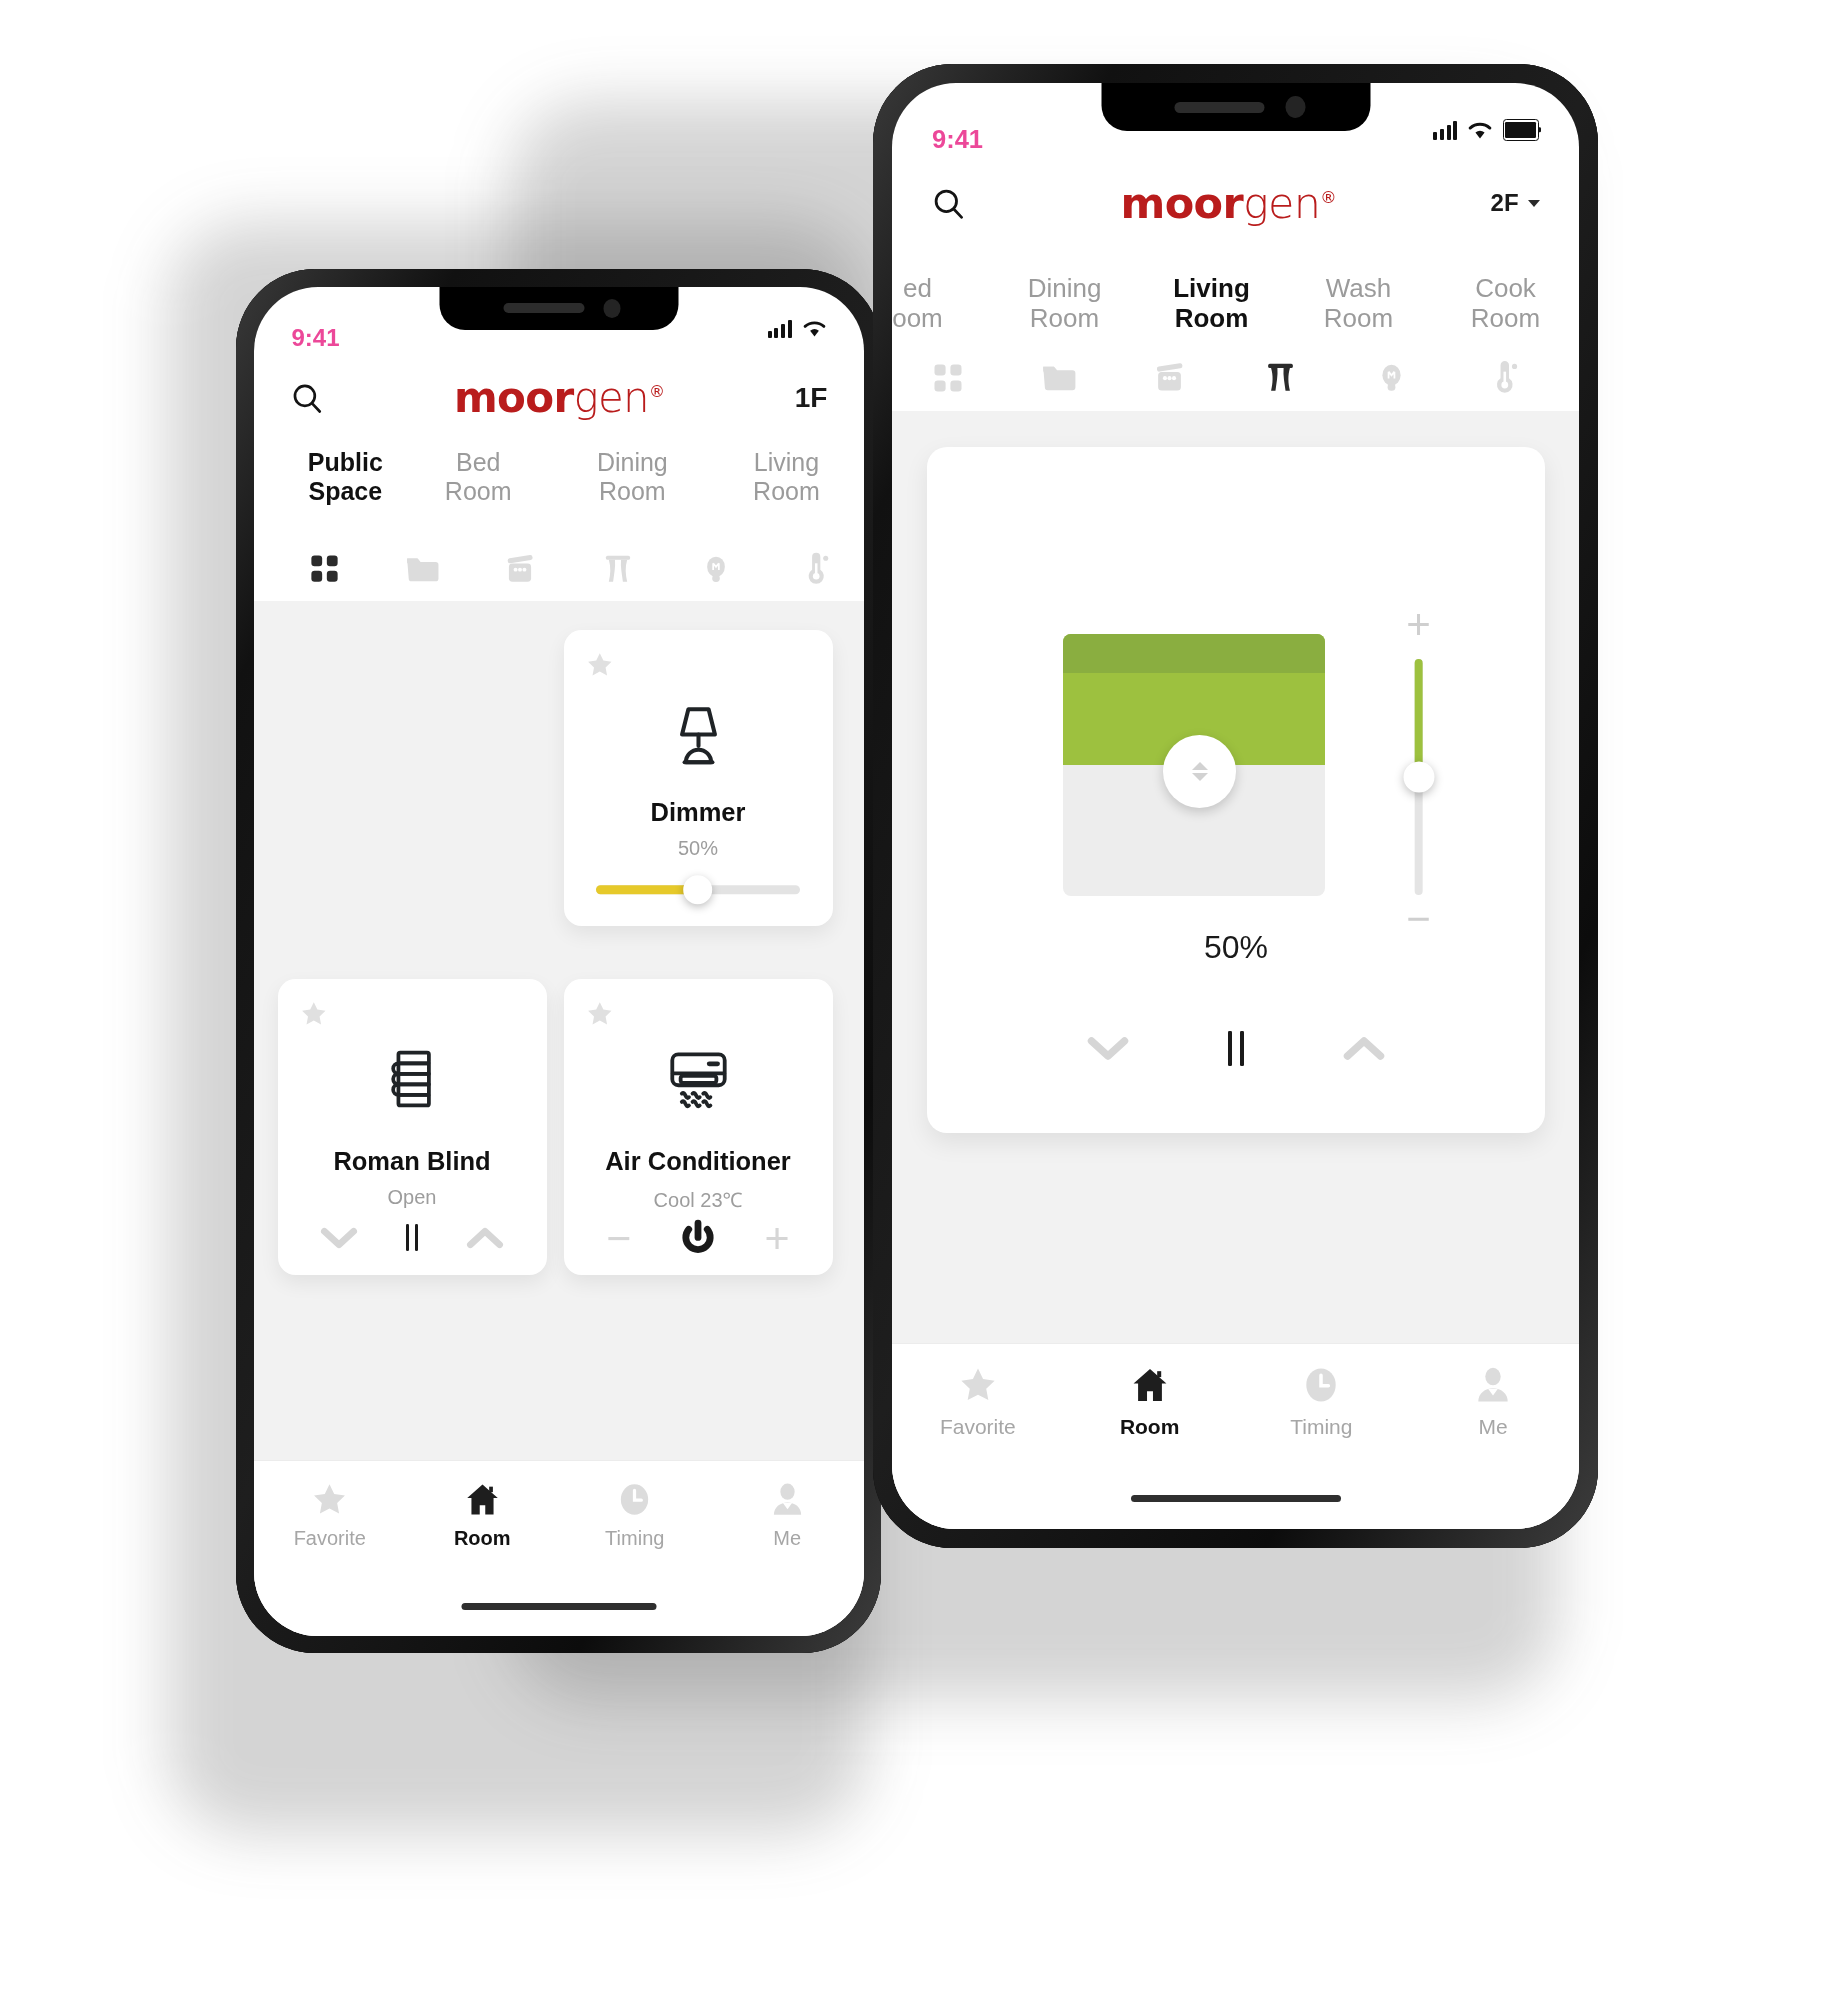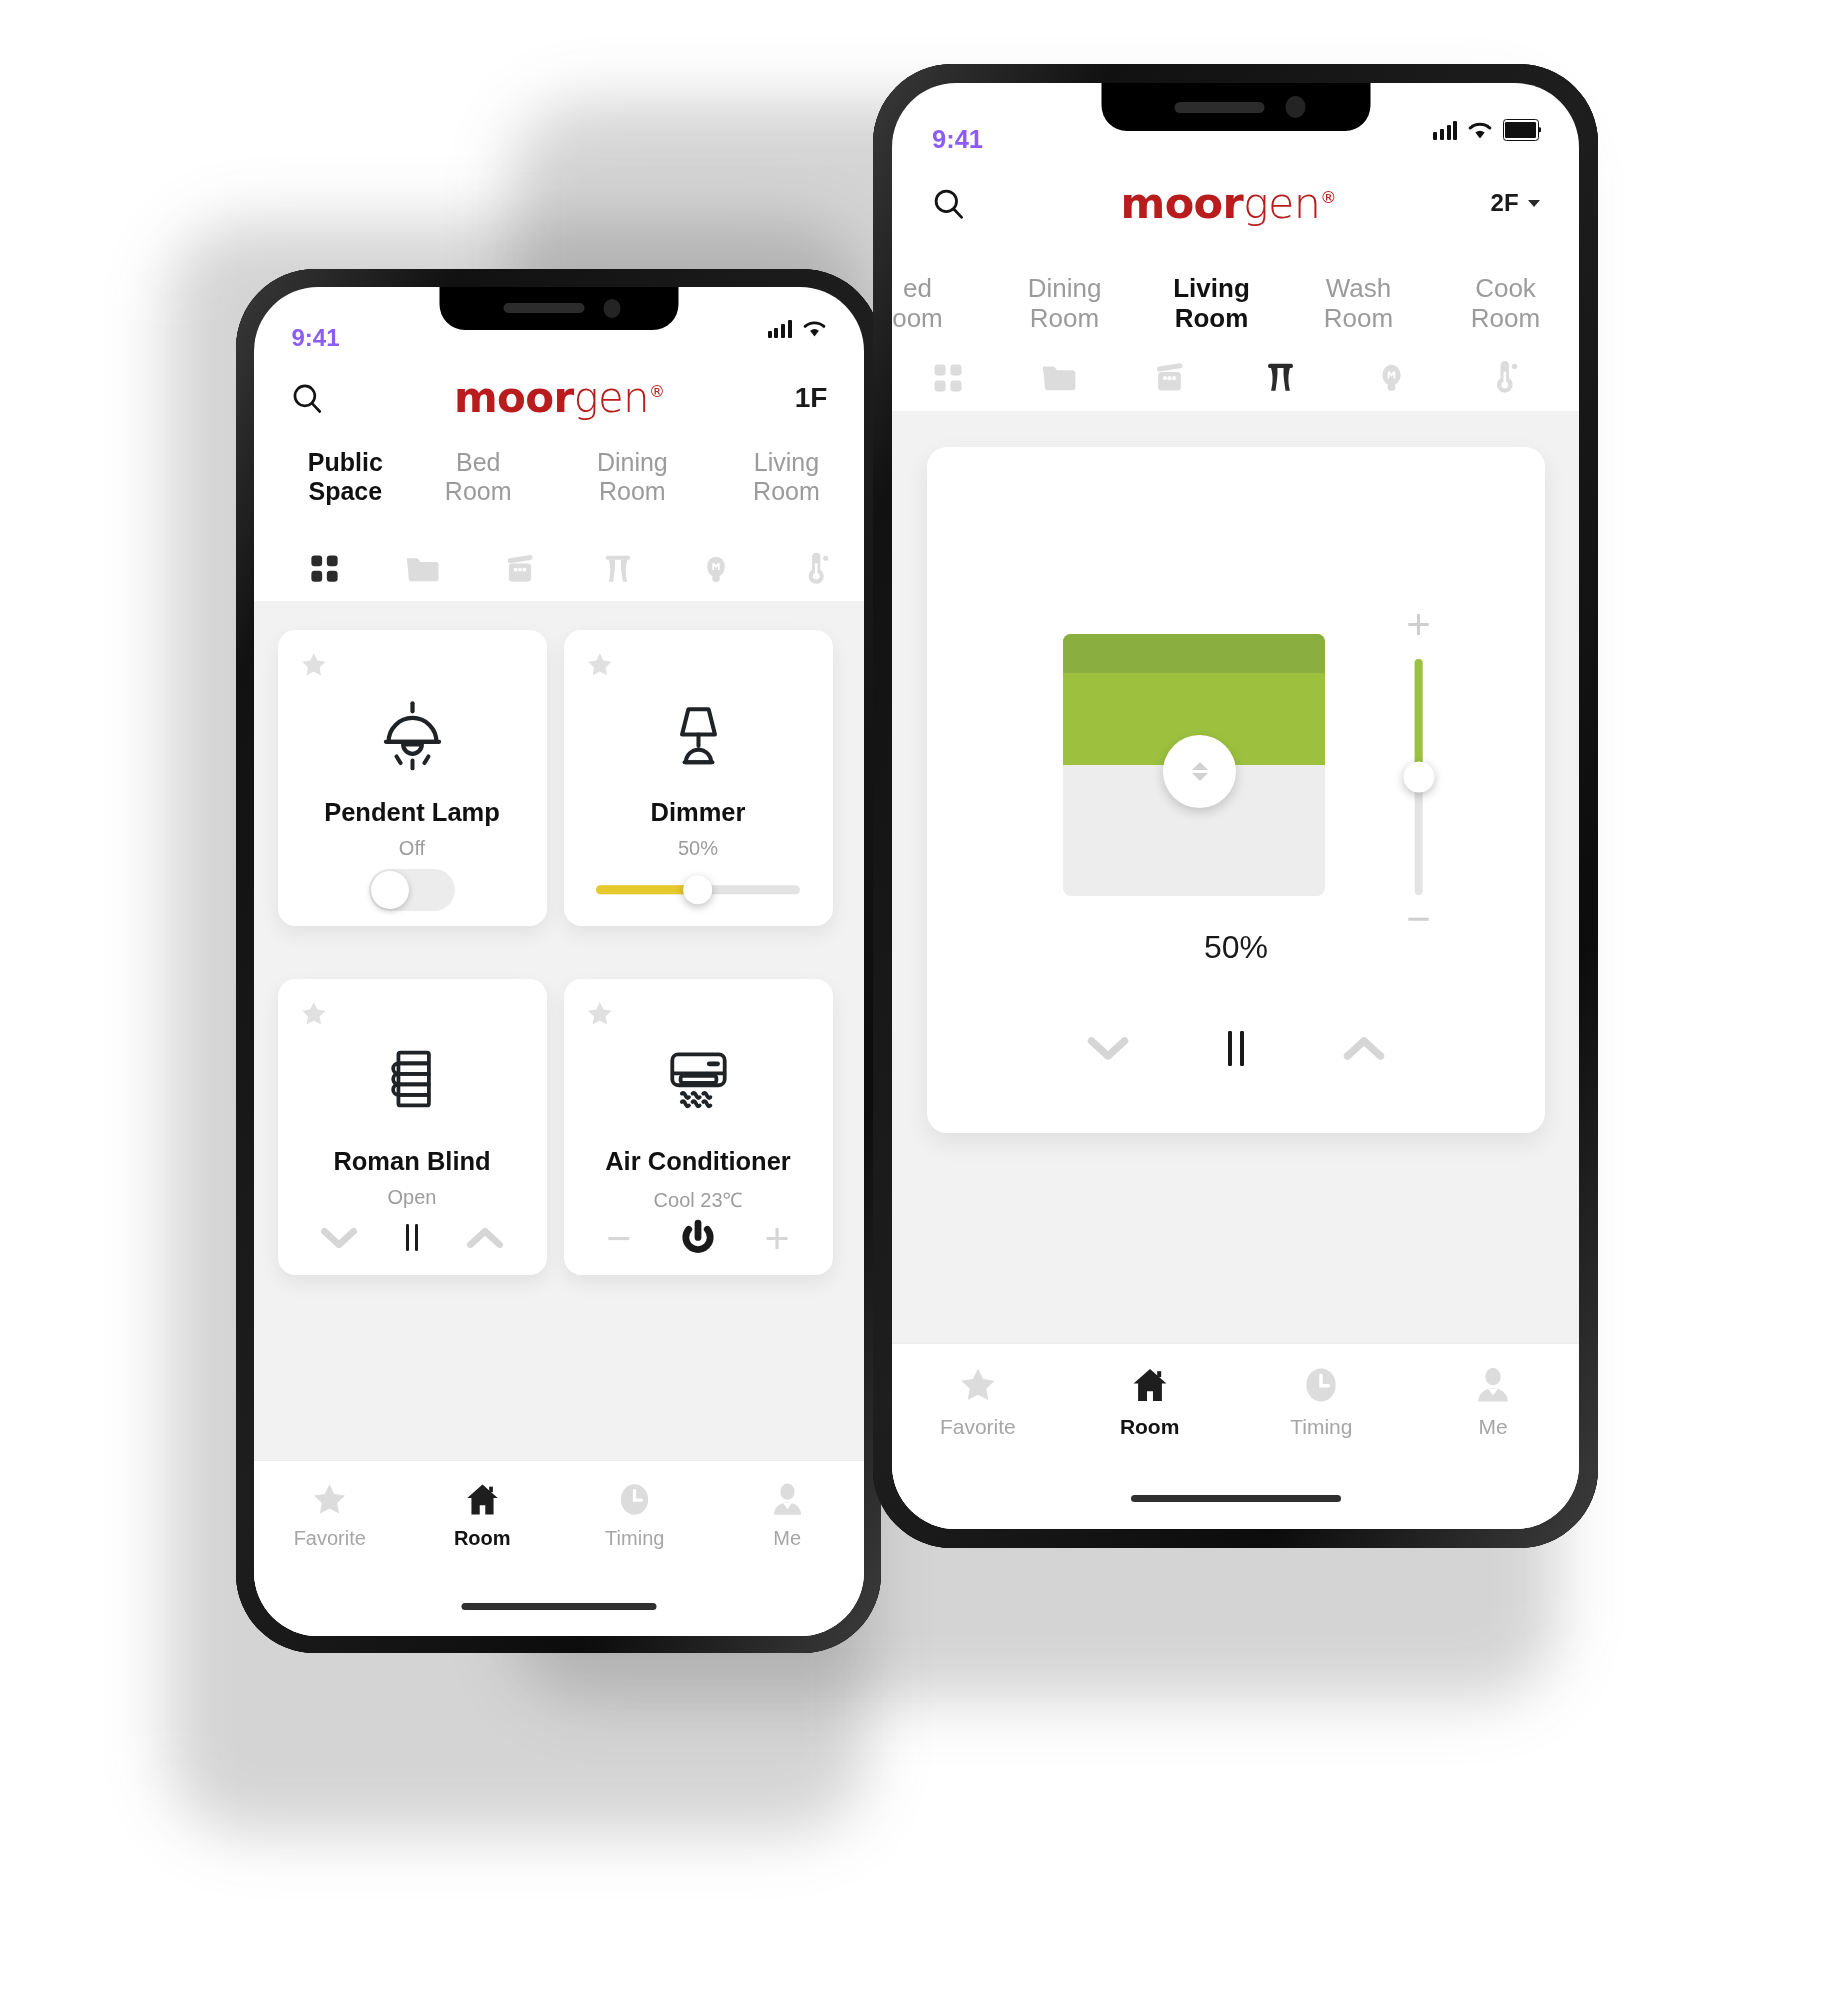--- a/index.html
+++ b/index.html
@@ -18,21 +18,21 @@
   .phone .glass{position:absolute;border-radius:64px;background:#000;overflow:hidden;}
   .screen{position:absolute;inset:0;background:#fff;overflow:hidden;}
 
   .notch{position:absolute;top:0;left:50%;transform:translateX(-50%);
      background:#000;border-bottom-left-radius:25.5px;border-bottom-right-radius:25.5px;z-index:40;}
   .speaker{position:absolute;background:#2c2c2c;border-radius:13.4px;}
   .camera{position:absolute;background:#242424;border-radius:50%;}
 
   .statusbar{position:absolute;left:0;right:0;display:flex;align-items:center;
      justify-content:space-between;z-index:45;}
-  .clock{font-weight:bold;color:#8b5cf6;margin-top:18px;}
+  .clock{font-weight:bold;color:#ec4899;margin-top:18px;}
   .status-icons{display:flex;align-items:center;}
 
   
   .bars{display:flex;align-items:flex-end;}
   .bars i{display:block;background:#111;border-radius:1px;}
   .wifi{position:relative;}
   .batt{border:1.3px solid #111;border-radius:3.4px;position:relative;display:flex;align-items:center;}
   .batt::after{content:"";position:absolute;right:-2.7px;top:50%;transform:translateY(-50%);
       width:1.7px;height:5.4px;background:#111;border-radius:0 1.3px 1.3px 0;}
   .batt em{display:block;background:#111;border-radius:1.3px;}
@@ -234,41 +234,20 @@
               <path d="M10.8 4.4a2.6 2.6 0 0 1 5.2 0v8.1a4.8 4.8 0 1 1-5.2 0Z"></path>
               <circle cx="13.4" cy="16.6" r="2.1" fill="#fff"></circle>
               <rect x="12.6" y="8.4" width="1.6" height="7.4" fill="#fff"></rect>
               <circle cx="19.4" cy="5.2" r="1.6"></circle>
             </svg>
           </div>
         </div>
 
         <div class="contentbg" style="top:314px;bottom:0;"></div>
 
-        <div class="card" style="left:24px;top:343px;width:269px;height:296px;">
-          <svg class="starico" style="left:21.5px;top:20px;" width="29.6" height="29.6" viewBox="0 0 24 24">
-            <path d="M12 2.6l2.9 6 6.6.9-4.8 4.6 1.2 6.5L12 17.5l-5.9 3.1 1.2-6.5L2.5 9.5l6.6-.9Z"></path>
-          </svg>
-          <div class="dev-icon" style="top:64px;">
-            <svg width="85" height="85" viewBox="0 0 64 64">
-              <line x1="32" y1="7" x2="32" y2="13" stroke="#1f2326" stroke-width="3.2" stroke-linecap="round"></line>
-              <path d="M14 36a18 18 0 0 1 36 0Z" fill="none" stroke="#1f2326" stroke-width="3.2" stroke-linejoin="round"></path>
-              <line x1="12" y1="36" x2="52" y2="36" stroke="#1f2326" stroke-width="3.2" stroke-linecap="round"></line>
-              <path d="M25 38a7 7 0 0 0 14 0Z" fill="none" stroke="#1f2326" stroke-width="3.2" stroke-linejoin="round"></path>
-              <line x1="20" y1="47" x2="23" y2="52" stroke="#1f2326" stroke-width="3" stroke-linecap="round"></line>
-              <line x1="32" y1="50" x2="32" y2="56" stroke="#1f2326" stroke-width="3" stroke-linecap="round"></line>
-              <line x1="44" y1="47" x2="41" y2="52" stroke="#1f2326" stroke-width="3" stroke-linecap="round"></line>
-            </svg>
-          </div>
-          <div class="dev-name" style="top:168px;font-size:25.5px;">Pendent Lamp</div>
-          <div class="dev-state" style="top:207px;font-size:20px;">Off</div>
-          <div class="toggle" style="left:91px;top:239px;width:86px;height:42px;">
-            <div class="knob" style="width:38px;height:38px;"></div>
-          </div>
-        </div>
 
         <div class="card" style="left:310px;top:343px;width:269px;height:296px;">
           <svg class="starico" style="left:21.5px;top:20px;" width="29.6" height="29.6" viewBox="0 0 24 24">
             <path d="M12 2.6l2.9 6 6.6.9-4.8 4.6 1.2 6.5L12 17.5l-5.9 3.1 1.2-6.5L2.5 9.5l6.6-.9Z"></path>
           </svg>
           <div class="dev-icon" style="top:64px;">
             <svg width="81" height="81" viewBox="0 0 64 64">
               <path d="M24 12h16l5 20H19Z" fill="none" stroke="#1f2326" stroke-width="3.2" stroke-linejoin="round"></path>
               <line x1="32" y1="32" x2="32" y2="41" stroke="#1f2326" stroke-width="3.2" stroke-linecap="round"></line>
               <path d="M22 54a10 10 0 0 1 20 0Z" fill="none" stroke="#1f2326" stroke-width="3.2" stroke-linejoin="round"></path>

